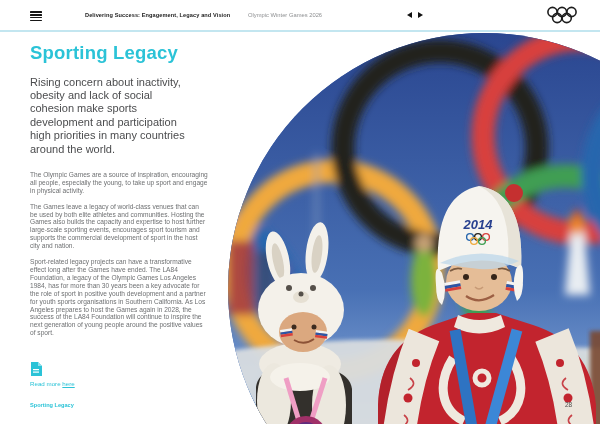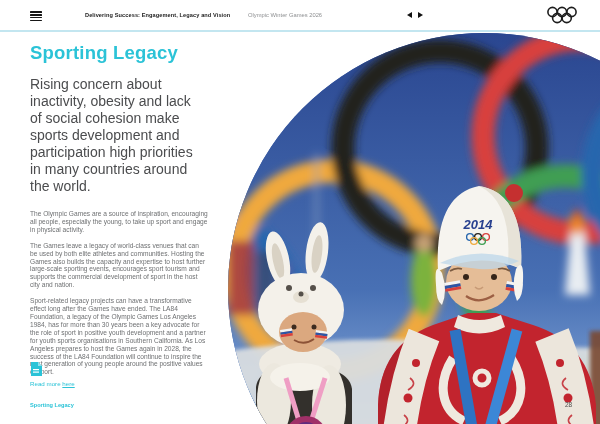--- a/index.html
+++ b/index.html
@@ -14,21 +14,21 @@
   .h-title{position:absolute;left:85px;top:12px;font-size:5.6px;font-weight:bold;color:#1b1b1b;letter-spacing:0.1px;}
   .h-sub{position:absolute;left:248px;top:12px;font-size:5.8px;color:#8d8f91;}
   .nav-arrow{position:absolute;top:12px;width:0;height:0;cursor:pointer;}
   .nav-prev{left:407px;border-top:3.5px solid transparent;border-bottom:3.5px solid transparent;border-right:5.5px solid #111;}
   .nav-next{left:418px;border-top:3.5px solid transparent;border-bottom:3.5px solid transparent;border-left:5.5px solid #111;}
   .h-logo{position:absolute;left:546px;top:6px;}
   .divider{position:absolute;left:0;top:30px;width:600px;height:2px;background:#c3e6f0;}
   
   .col{position:absolute;left:30px;top:44px;width:190px;}
   .page-title{margin:0;font-size:18.5px;line-height:1;font-weight:bold;color:#2bc3d7;letter-spacing:0.2px;}
-  .intro{margin:13px 0 0 0;width:168px;font-size:14px;line-height:1.22;color:#4b4c4e;}
+  .intro{margin:13px 0 0 0;width:168px;font-size:11px;line-height:1.22;color:#4b4c4e;}
   .bodycopy{margin-top:15px;}
   .bodycopy p{margin:0 0 8px 0;width:178px;font-size:6.6px;line-height:1.2;color:#6e7072;}
   .readmore-icon{position:absolute;left:30px;top:362px;cursor:pointer;}
   .readmore{position:absolute;left:30px;top:380px;font-size:6.2px;color:#2bc3d7;}
   .readmore a{color:#2bc3d7;text-decoration:underline;cursor:pointer;}
   .footer-label{position:absolute;left:30px;top:402px;font-size:5.6px;font-weight:bold;color:#2bc3d7;}
   .pagenum{position:absolute;left:565px;top:401px;font-size:6.5px;color:#4c4c4c;z-index:5;}
   
   .hero{position:absolute;left:228px;top:33px;width:512px;height:512px;border-radius:50%;overflow:hidden;z-index:1;background:#3b5ea6;}
   .hero svg{display:block;}

